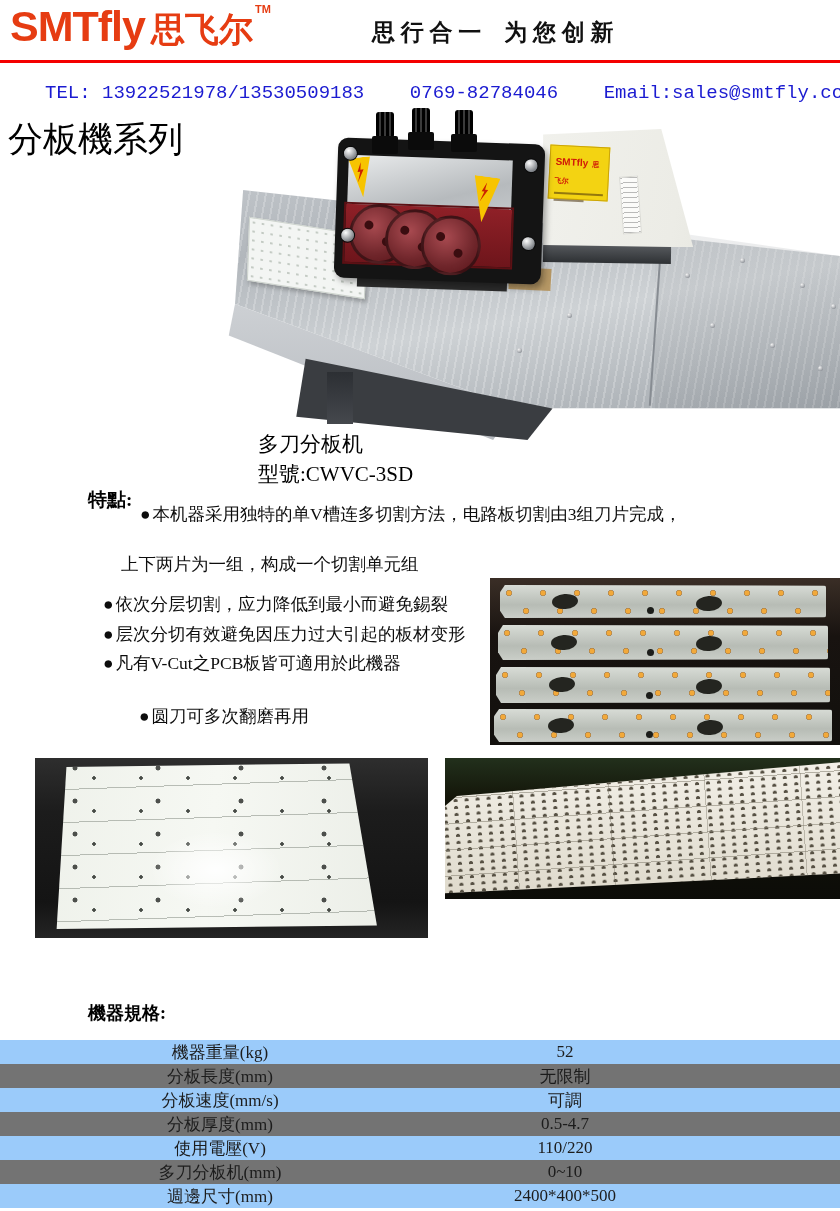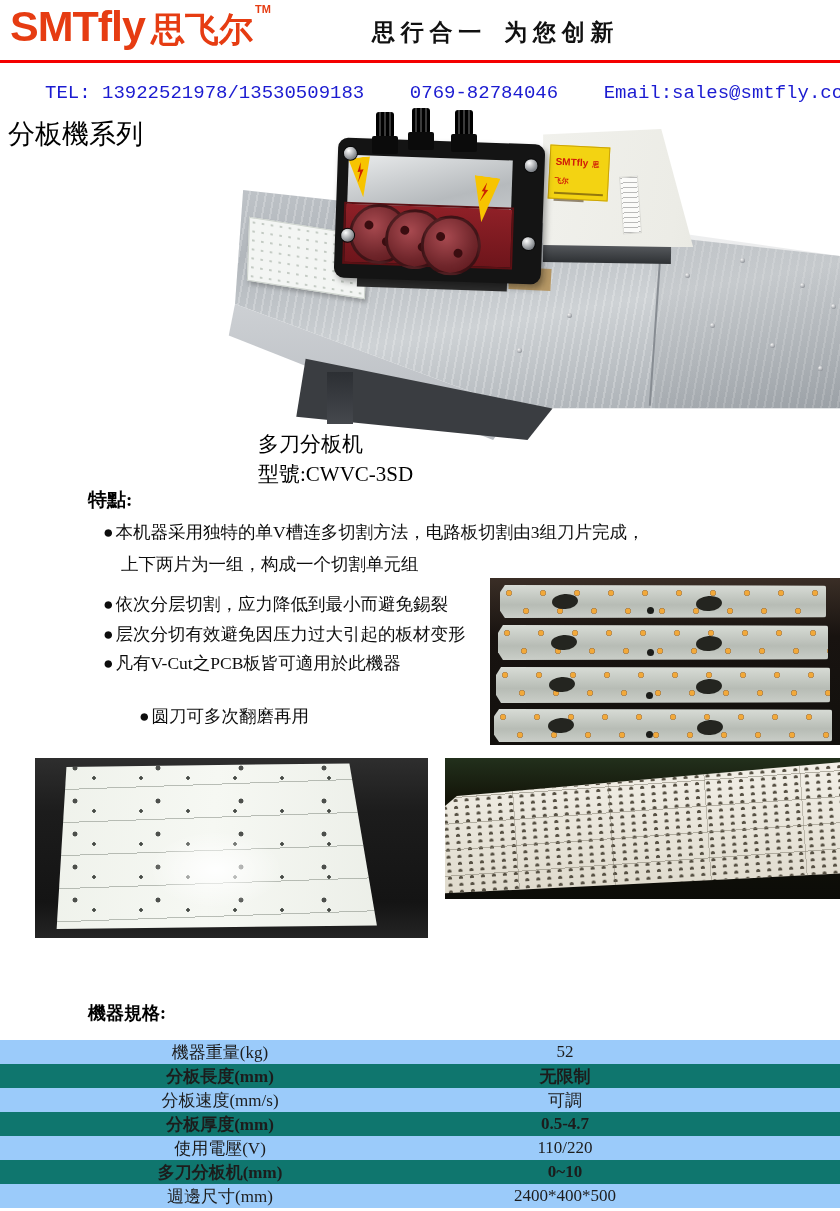--- a/index.html
+++ b/index.html
@@ -11,21 +11,21 @@
   .logo{left:10px;top:2px;white-space:nowrap;}
   .logo-en{font-family:"Liberation Sans","DejaVu Sans",sans-serif;font-weight:900;
            font-size:43px;color:#e63c12;letter-spacing:-1px;}
   .logo-cn{font-size:34px;font-weight:bold;color:#e63c12;margin-left:6px;}
   .tm{font-family:"Liberation Sans",sans-serif;font-size:11px;font-weight:bold;color:#e63c12;
       vertical-align:28px;margin-left:2px;}
   .slogan{left:372px;top:17px;font-size:23px;font-weight:bold;color:#111;white-space:pre;}
   .redline{left:0;top:60px;width:840px;height:3px;background:#f40000;}
   .contact{left:45px;top:82px;font-family:"Liberation Mono","DejaVu Sans Mono",monospace;
            font-size:19px;color:#1b1bd1;white-space:pre;}
-  .title{left:8px;top:116px;font-size:27px;font-weight:normal;color:#000;margin:0;}
+  .title{left:8px;top:116px;font-size:35px;font-weight:normal;color:#000;margin:0;}
 
   
   .machine{left:215px;top:108px;width:625px;height:332px;overflow:hidden;background:#fff;}
   .deck{left:0;top:0;width:100%;height:100%;
         clip-path:polygon(4.5% 24.7%,100% 44.6%,100% 90.4%,48% 90.4%,3.2% 59%);
         background:linear-gradient(170deg,#cdd1d5 0%,#b2b7bc 35%,#ced2d5 60%,#9aa0a6 100%);}
   .deck-brush{left:0;top:0;width:100%;height:100%;
         clip-path:polygon(4.5% 24.7%,100% 44.6%,100% 90.4%,48% 90.4%,3.2% 59%);
         background:repeating-linear-gradient(100deg,rgba(255,255,255,.22) 0 2px,rgba(0,0,0,0) 2px 8px);}
   .deck-face{left:0;top:0;width:100%;height:100%;
@@ -134,21 +134,21 @@
         border-radius:2px;opacity:.85;
         background:repeating-linear-gradient(90deg,#d41414 0 6px,rgba(212,20,20,.35) 6px 9px);}
 
   
   .spec-head{left:88px;top:1001px;font-size:18px;font-weight:bold;color:#000;}
   .specs{left:0;top:1040px;width:840px;border-collapse:collapse;position:absolute;}
   .specs td{height:24px;padding:0;font-size:17px;text-align:center;vertical-align:middle;color:#1c1c1c;}
   .specs td.c1{width:440px;}
   .specs td.c2{width:250px;}
   .specs tr.blue{background:#9bcbfa;}
-  .specs tr.white{background:#0f766e;font-weight:bold;}
+  .specs tr.white{background:#737373;}
 </style>
 </head>
 <body>
 
 <div id="page">
 
   <div class="abs logo">
     <span class="logo-en">SMTfly</span><span class="logo-cn">思飞尔</span><sup class="tm">TM</sup>
   </div>
   <div class="abs slogan">思 行 合 一    为 您 创 新</div>
@@ -217,21 +217,21 @@
         <div class="kbase"></div>
       </div>
   </div>
 
   <div class="abs prodname">
     <div>多刀分板机</div>
     <div>型號:CWVC-3SD</div>
   </div>
 
   <div class="abs feat-head">特點:</div>
-  <div class="abs bullet" style="top:520px;"><span class="bm">●</span><span>本机器采用独特的单V槽连多切割方法，电路板切割由3组刀片完成，</span></div>
+  <div class="abs bullet" style="top:502px;margin-left:37px;"><span class="bm">●</span><span>本机器采用独特的单V槽连多切割方法，电路板切割由3组刀片完成，</span></div>
   <div class="abs bullet cont" style="top:552px;"><span>上下两片为一组，构成一个切割单元组</span></div>
   <div class="abs bullet" style="top:622px;"><span class="bm">●</span><span>层次分切有效避免因压力过大引起的板材变形</span></div>
   <div class="abs bullet" style="top:592px;"><span class="bm">●</span><span>依次分层切割，应力降低到最小而避免錫裂</span></div>
   <div class="abs bullet" style="top:651px;"><span class="bm">●</span><span>凡有V-Cut之PCB板皆可適用於此機器</span></div>
   <div class="abs bullet" style="top:704px;margin-left:36px;"><span class="bm">●</span><span>圆刀可多次翻磨再用</span></div>
 
   <div class="abs pstrips">
     <div class="strip" style="left:10px;top:7px;width:326px;height:33px;">
       <div class="hole" style="left:16%;top:28%;width:26px;height:15px;"></div>
       <div class="hole" style="left:60%;top:32%;width:26px;height:15px;"></div>

